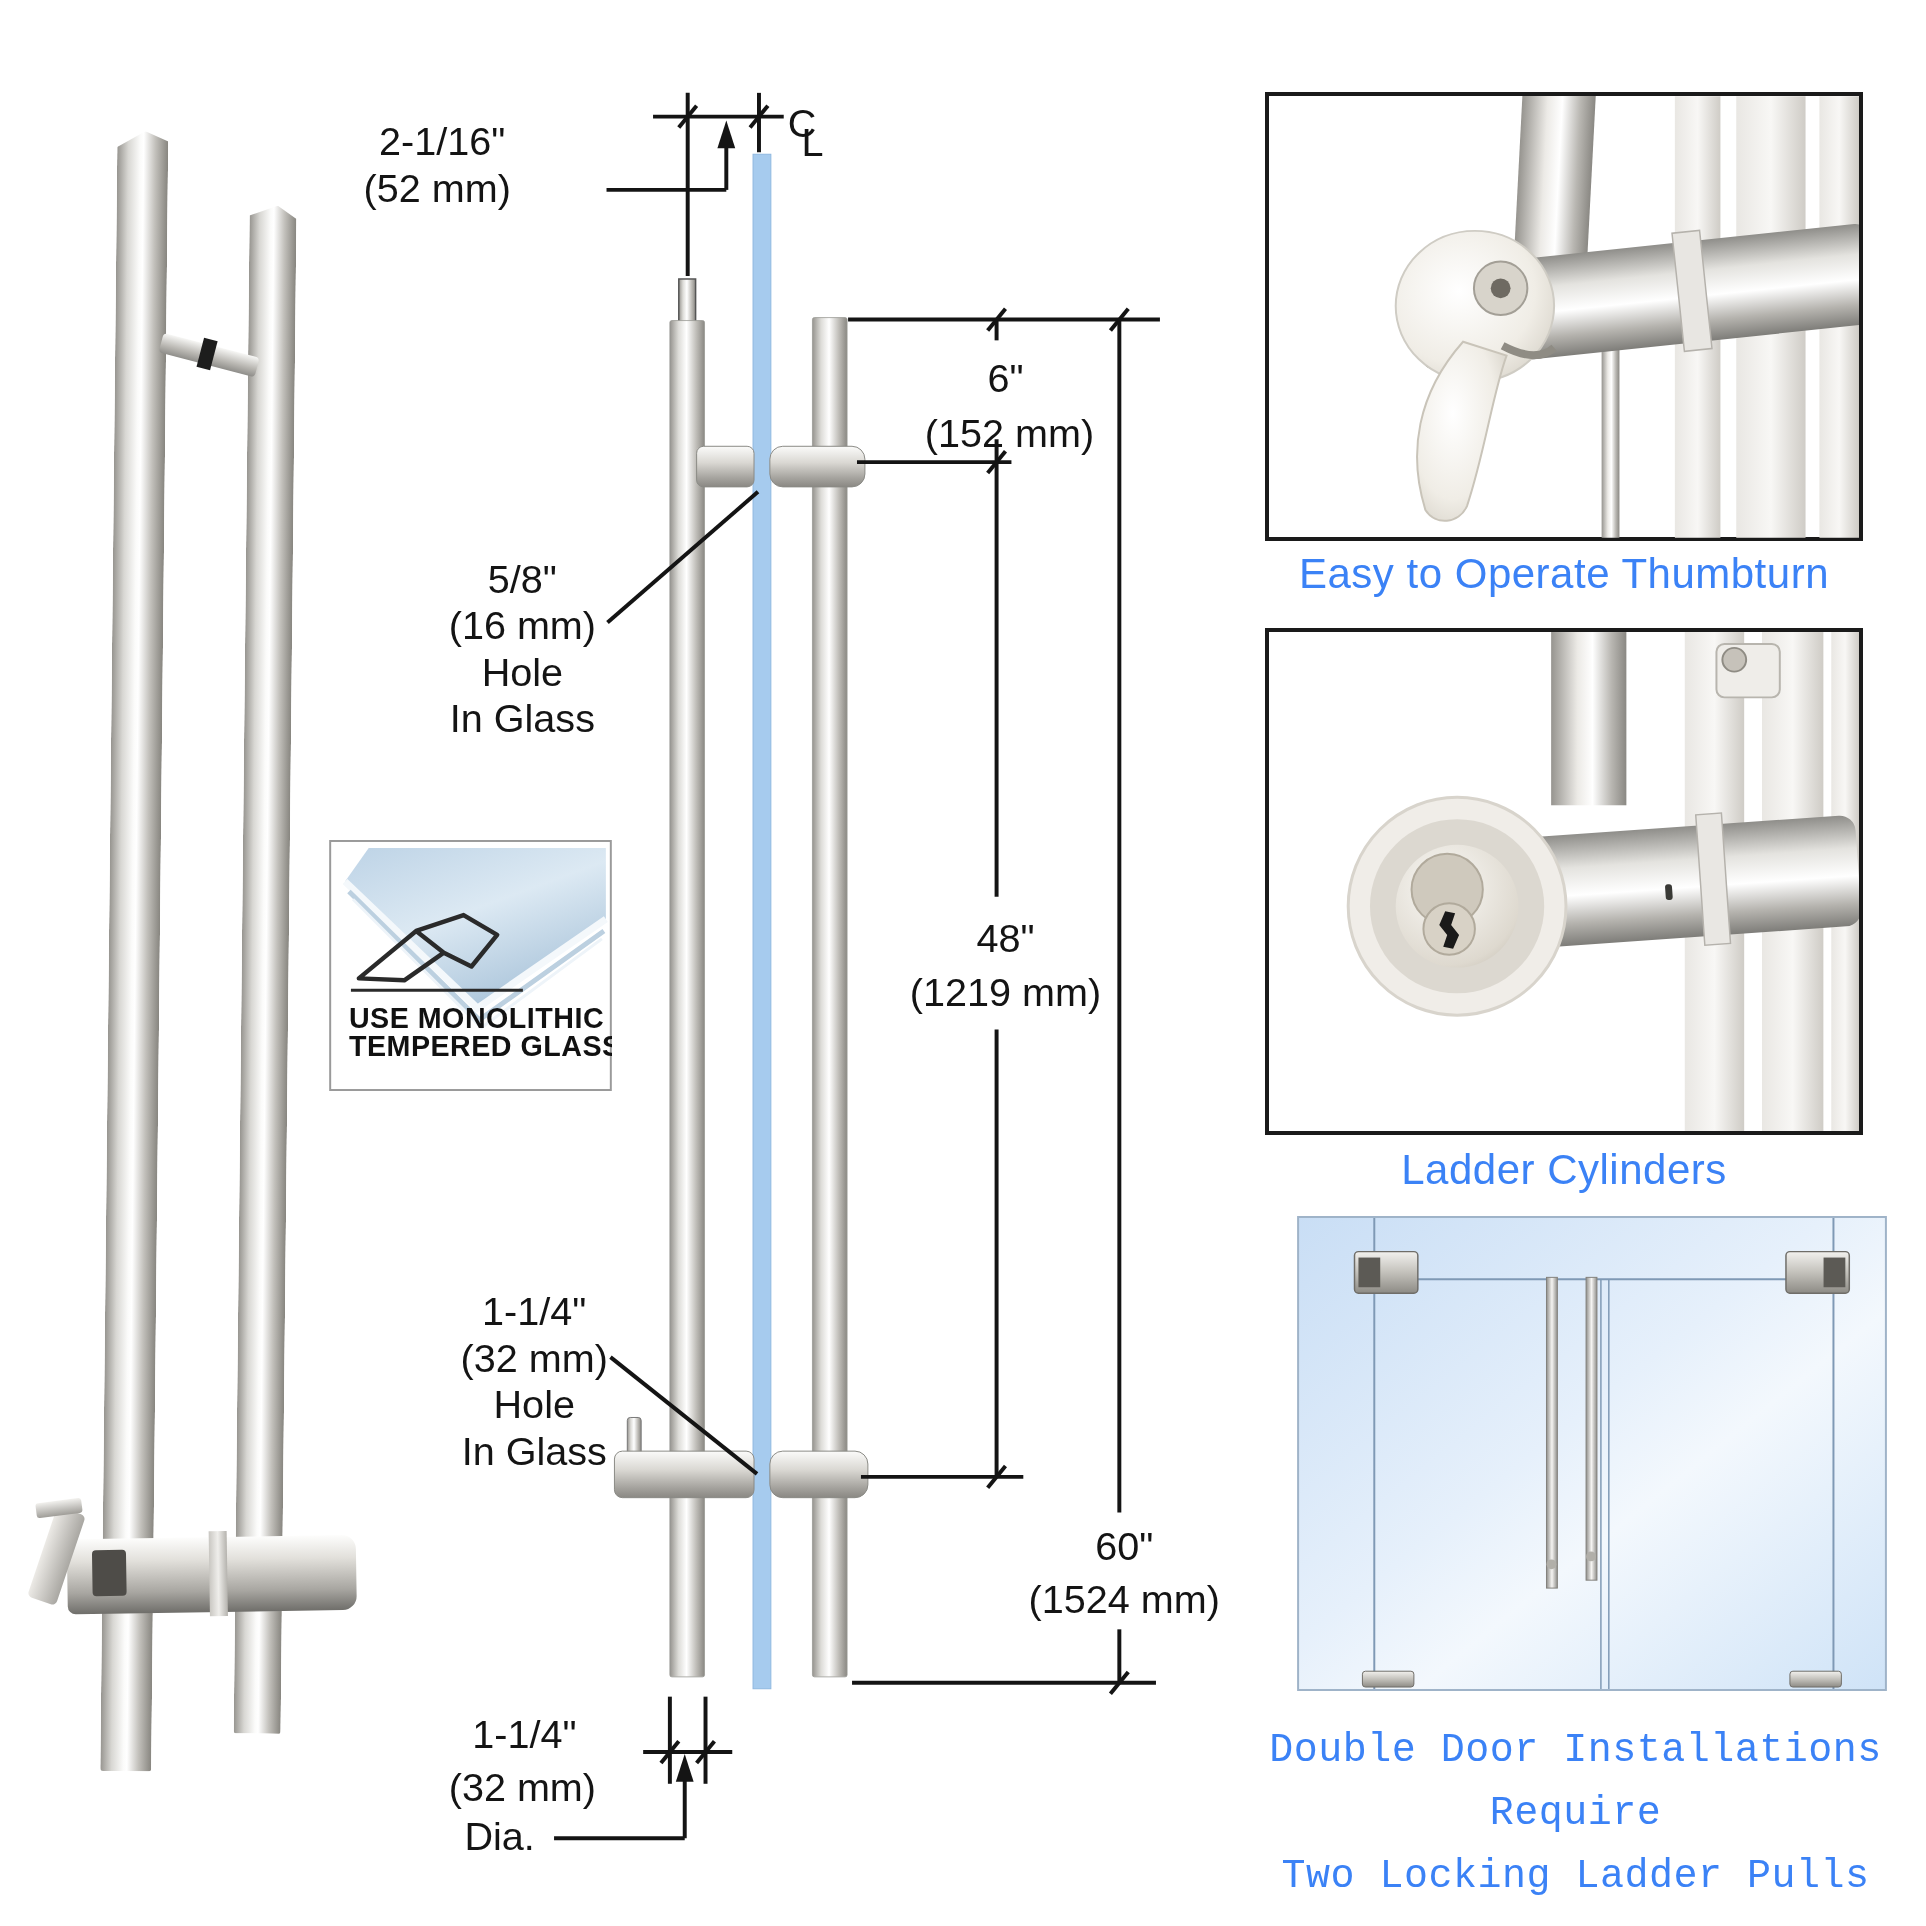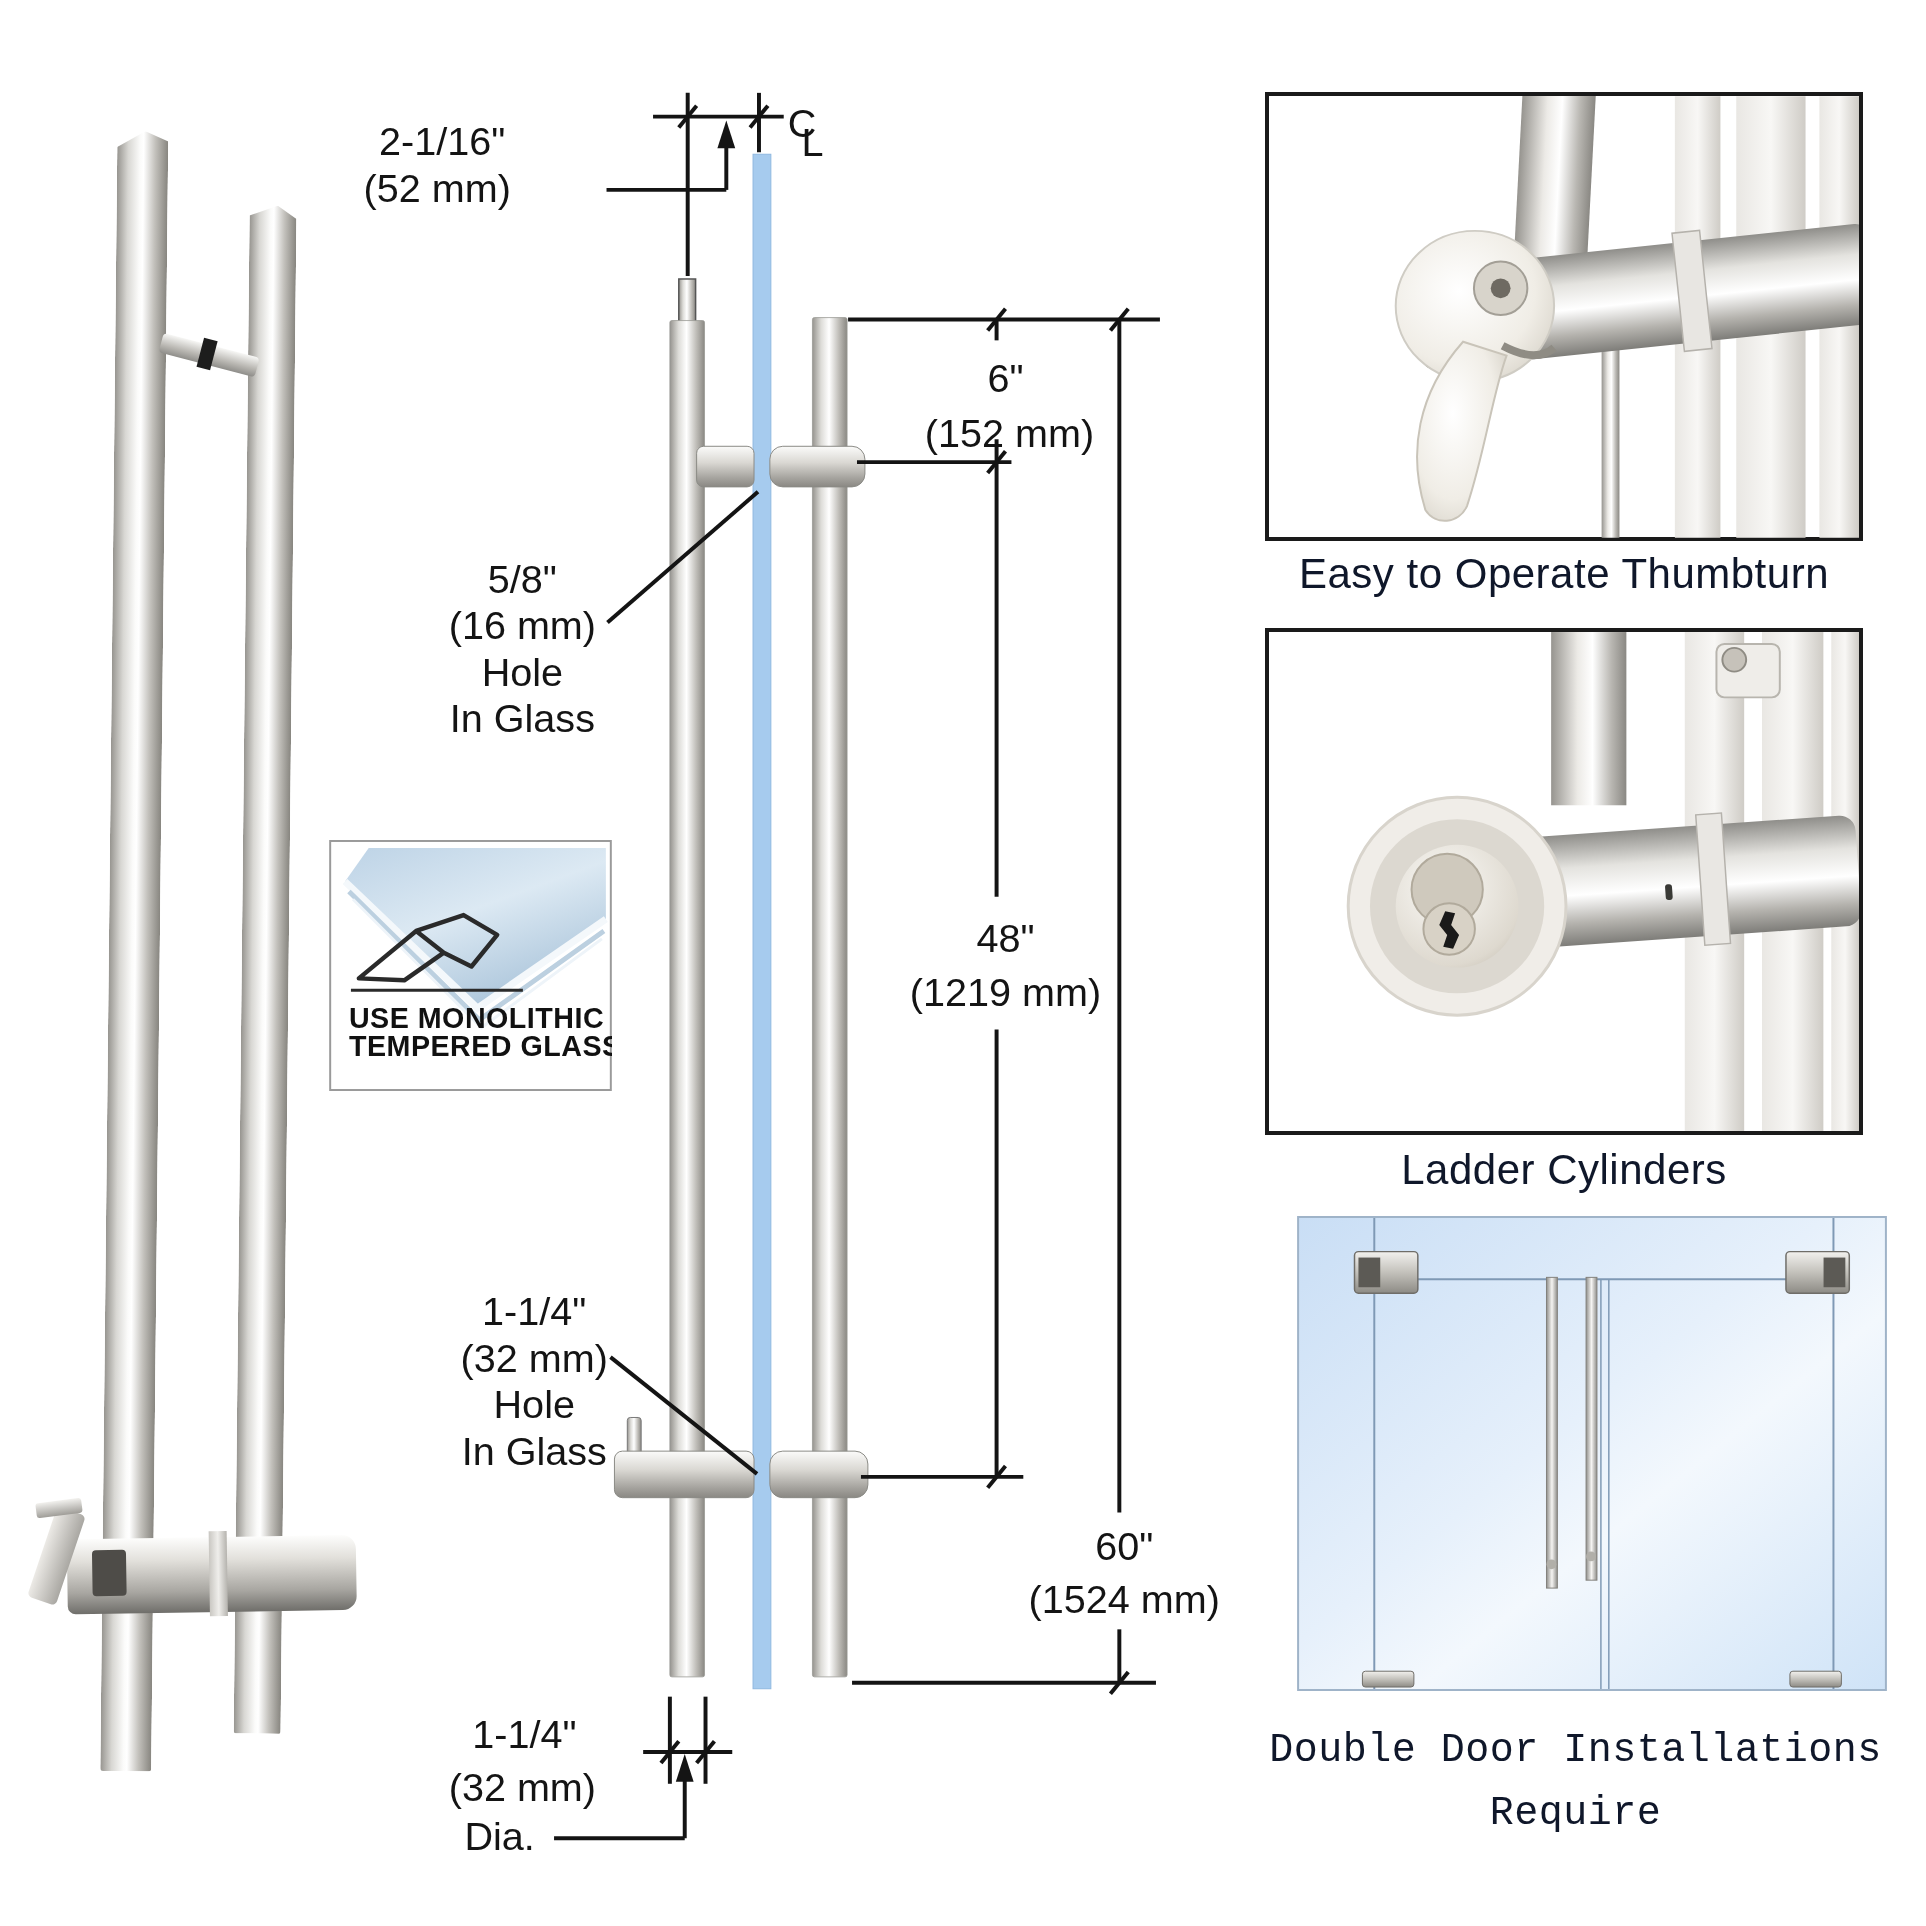--- a/index.html
+++ b/index.html
@@ -29,21 +29,21 @@
   .dimline{stroke:#141414;stroke-width:4;fill:none;}
 
   
   .badge{position:absolute;left:329px;top:840px;width:283px;height:251px;}
   .badge text{font-family:"Liberation Sans",sans-serif;font-weight:bold;fill:#111;font-size:29px;letter-spacing:0.5px;}
 
   
   .callout-box{position:absolute;left:1265px;width:598px;border:4px solid #1a1a1a;background:#fff;box-sizing:border-box;}
   .box1{top:92px;height:449px;}
   .box2{top:628px;height:507px;}
-  .caption{position:absolute;color:#0f172a;text-align:center;font-size:42px;letter-spacing:0.5px;}
+  .caption{position:absolute;color:#3b82f6;text-align:center;font-size:42px;letter-spacing:0.5px;}
   .cap1{left:1265px;top:550px;width:598px;}
   .cap2{left:1265px;top:1146px;width:598px;}
   .door{position:absolute;left:1297px;top:1216px;width:590px;height:475px;}
   .cap3{left:1249px;top:1719px;width:653px;font-size:40px;line-height:63px;font-family:Liberation Mono, monospace;}
 </style>
 </head>
 <body>
 
 <div class="canvas">
 
@@ -305,16 +305,17 @@
     <rect x="532" y="42" width="22" height="30" fill="#5c5a55"></rect>
     <rect x="66" y="460" width="52" height="16" rx="3" fill="url(#patchG)" stroke="#6f6d68" stroke-width="1"></rect>
     <rect x="498" y="460" width="52" height="16" rx="3" fill="url(#patchG)" stroke="#6f6d68" stroke-width="1"></rect>
     <rect x="252" y="62" width="11" height="314" fill="url(#pullG)" stroke="#83817c" stroke-width="1"></rect>
     <circle cx="257" cy="352" r="5" fill="#b1afa9"></circle>
     <rect x="292" y="62" width="11" height="306" fill="url(#pullG)" stroke="#83817c" stroke-width="1"></rect>
     <circle cx="297" cy="344" r="5" fill="#b1afa9"></circle>
   </svg>
   <div class="caption cap3">
     <div>Double Door Installations Require</div>
+    <div>Two Locking Ladder Pulls</div>
   </div>
 
 </div>
 
 
 </body></html>

